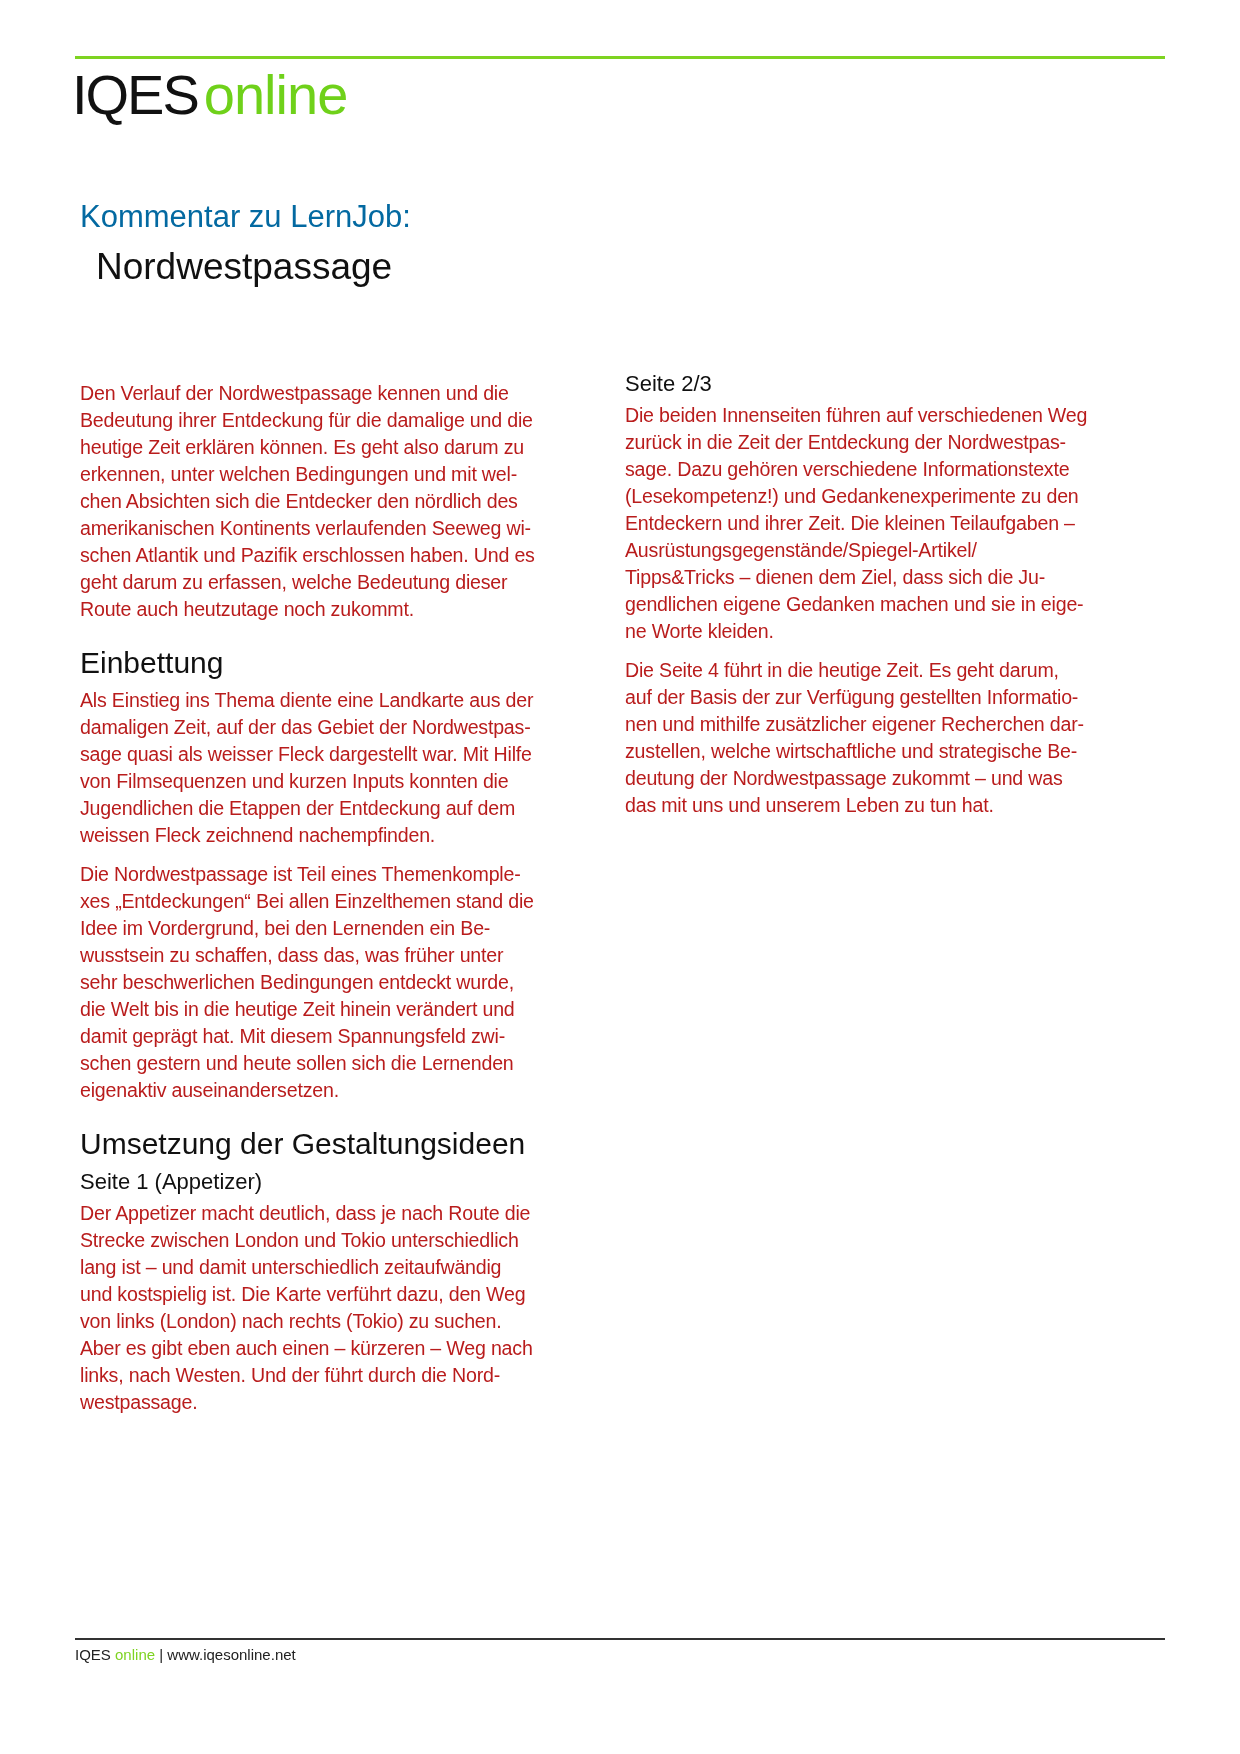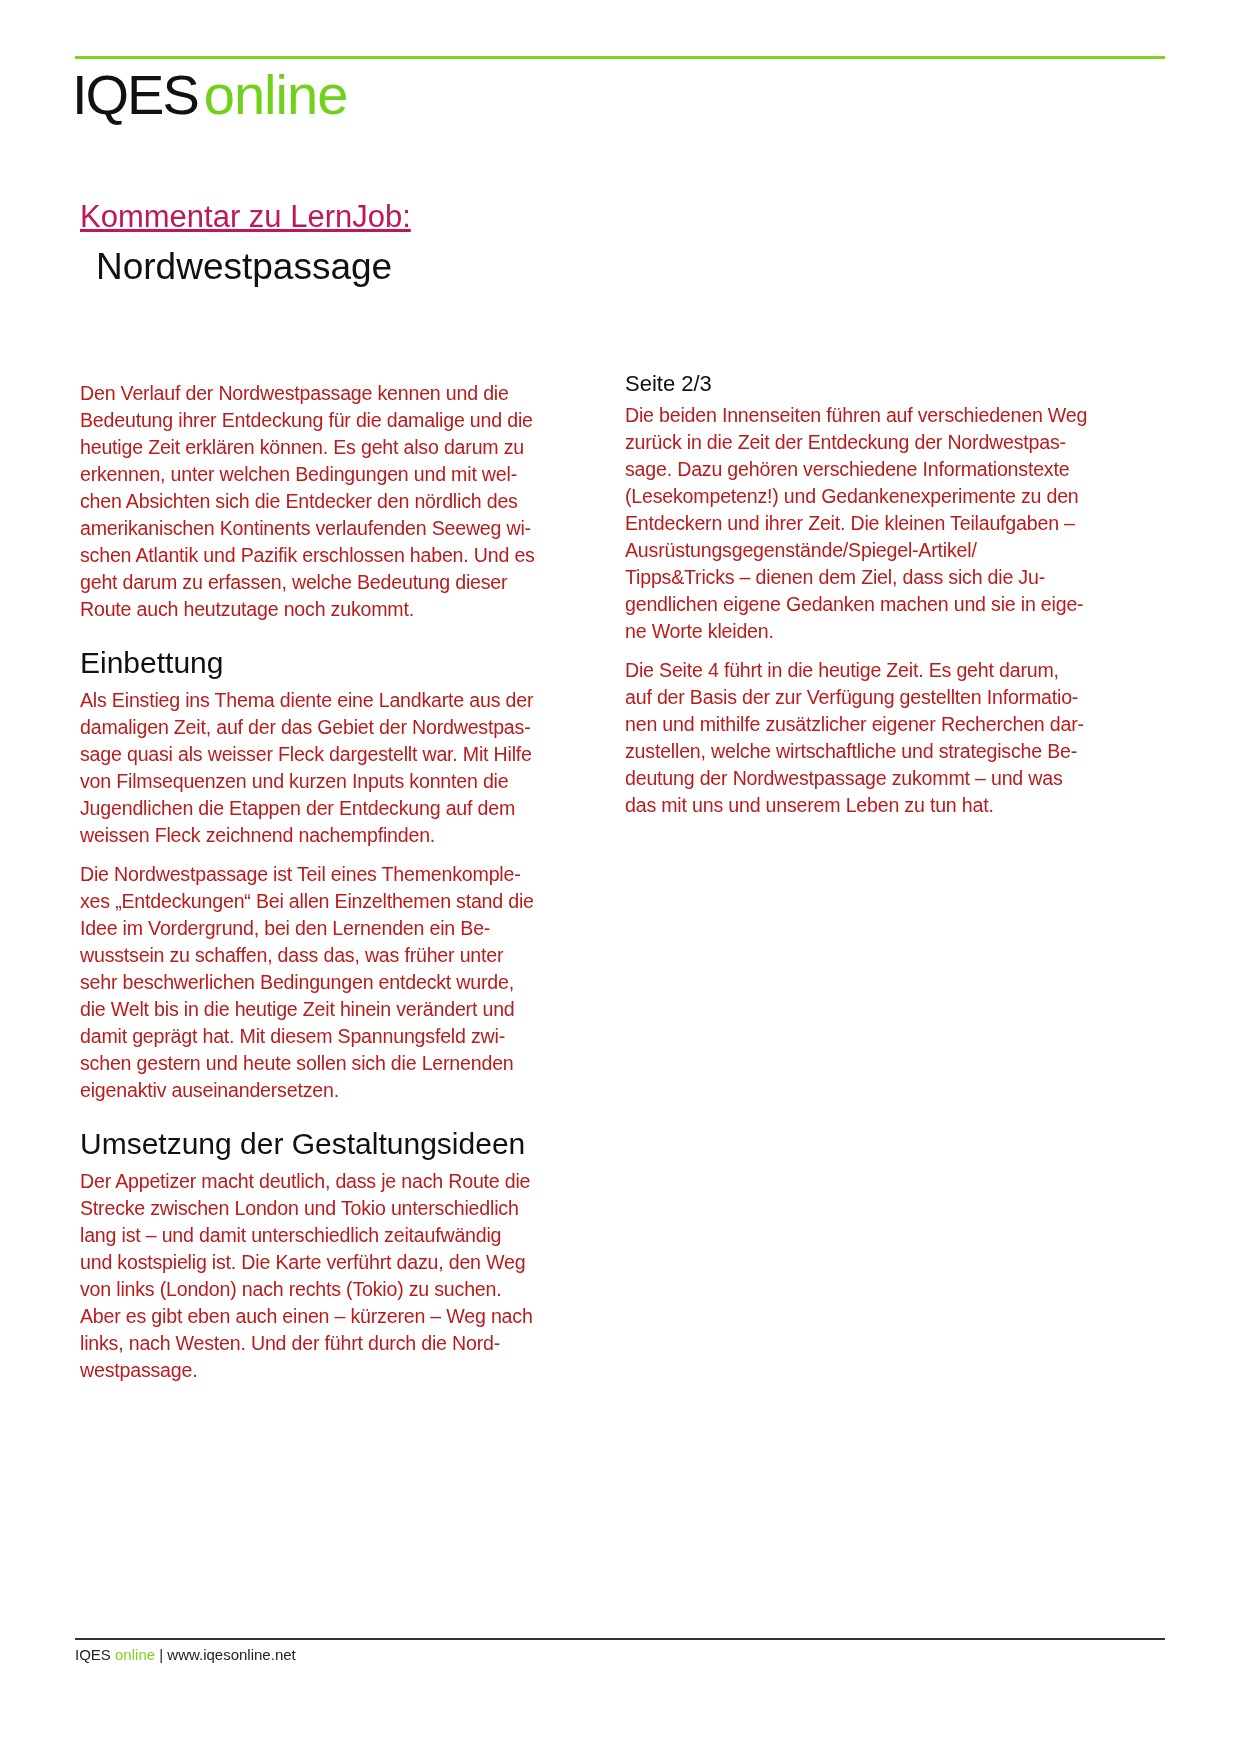--- a/index.html
+++ b/index.html
@@ -14,21 +14,21 @@
     }
     .logo {
       position: absolute; left: 72px; top: 68px;
       font-size: 56px; letter-spacing: -2px; line-height: 54px; white-space: nowrap;
     }
     .logo .iqes { color: #111111; font-weight: 400; }
     .logo .online { color: #6fd11a; margin-left: 6px; letter-spacing: -1px; }
     .doc-title {
       position: absolute; left: 80px; top: 197px;
     }
-    .doc-title .kicker { font-size: 31px; line-height: 40px; color: #be185d; text-decoration: underline; }
+    .doc-title .kicker { font-size: 31px; line-height: 40px; color: #0369a1; }
     .doc-title .main { font-size: 37px; line-height: 48px; margin-top: 6px; color: #111; margin-left: 16px; }
 
     .col { position: absolute; width: 540px; }
     .col-left { left: 80px; top: 380px; }
     .col-right { left: 625px; top: 370px; }
 
     h2 {
       font-weight: 400; font-size: 30px; line-height: 36px; margin: 0 0 6px 0; color: #111;
     }
     h3 {
@@ -91,20 +91,21 @@
 wusstsein zu schaffen, dass das, was früher unter
 sehr beschwerlichen Bedingungen entdeckt wurde,
 die Welt bis in die heutige Zeit hinein verändert und
 damit geprägt hat. Mit diesem Spannungsfeld zwi-
 schen gestern und heute sollen sich die Lernenden
 eigenaktiv auseinandersetzen.</p>
   </div>
 
   <div class="section">
     <h2>Umsetzung der Gestaltungsideen</h2>
+    <h3>Seite 1 (Appetizer)</h3>
     <p>Der Appetizer macht deutlich, dass je nach Route die
 Strecke zwischen London und Tokio unterschiedlich
 lang ist – und damit unterschiedlich zeitaufwändig
 und kostspielig ist. Die Karte verführt dazu, den Weg
 von links (London) nach rechts (Tokio) zu suchen.
 Aber es gibt eben auch einen – kürzeren – Weg nach
 links, nach Westen. Und der führt durch die Nord-
 westpassage.</p>
   </div>
 </div>

